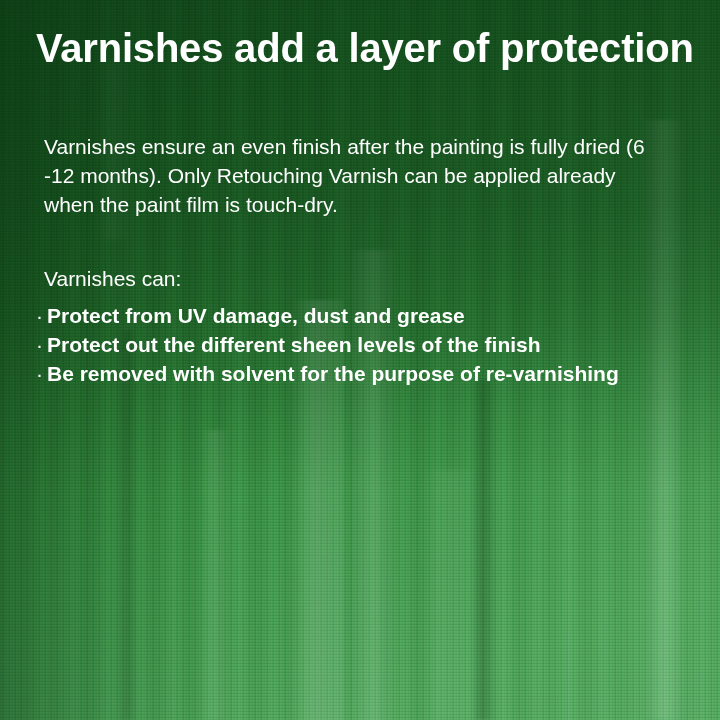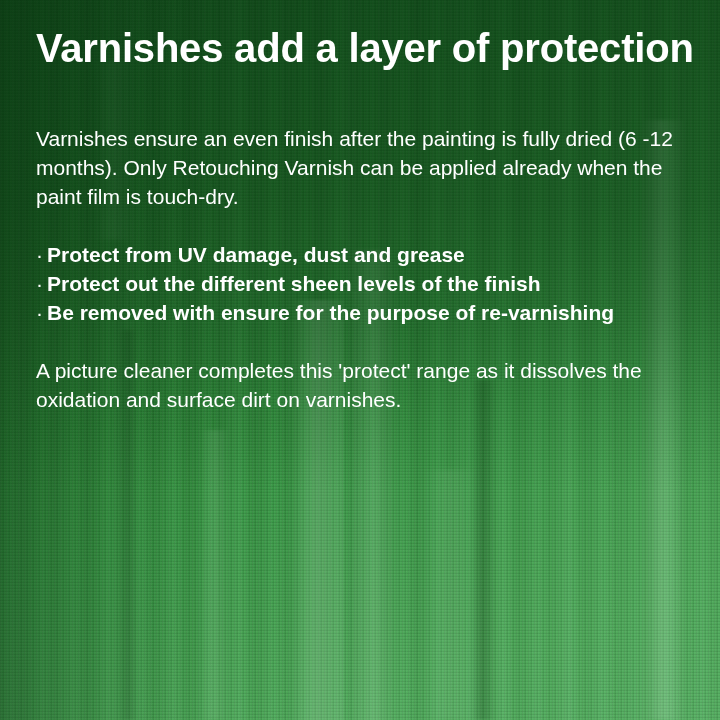--- a/index.html
+++ b/index.html
@@ -116,21 +116,21 @@
   .content{position:absolute;inset:0;padding-left:36px;}
   .title{
     position:absolute;left:36px;top:26px;
     font-size:40px;font-weight:bold;color:#ffffff;
     letter-spacing:-.2px;line-height:1.1;white-space:nowrap;
   }
   .body{
     position:absolute;left:36px;top:124px;width:640px;
     font-size:21px;color:#ffffff;line-height:29px;font-weight:400;
   }
-  .para{margin:0;}
+  .para{margin:8px;}
   .gap{height:29px;}
   .bullets{margin:0;padding:0;list-style:none;}
   .bullets li{display:flex;align-items:flex-start;}
   .bdot{width:11px;flex:0 0 11px;}
   .btxt{flex:1 1 auto;font-weight:bold;}
 </style>
 </head>
 <body>
 
 <div id="poster">
@@ -156,35 +156,35 @@
   <div class="content">
 
     <div class="title">Varnishes add a layer of protection</div>
 
     <div class="body">
 
       <p class="para">Varnishes ensure an even finish after the painting is fully dried (6 -12 months). Only Retouching Varnish can be applied already when the paint film is touch-dry.</p>
 
       <div class="gap"></div>
 
+      <p class="para">Varnishes can:</p>
 
       <ul class="bullets">
         <li>
           <span class="bdot">·</span>
           <span class="btxt">Protect from UV damage, dust and grease</span>
         </li>
         <li>
           <span class="bdot">·</span>
           <span class="btxt">Protect out the different sheen levels of the finish</span>
         </li>
         <li>
           <span class="bdot">·</span>
-          <span class="btxt">Be removed with ensure for the purpose of re-varnishing</span>
+          <span class="btxt">Be removed with solvent for the purpose of re-varnishing</span>
         </li>
       </ul>
 
       <div class="gap"></div>
 
-      <p class="para">A picture cleaner completes this 'protect' range as it dissolves the oxidation and surface dirt on varnishes.</p>
 
     </div>
   </div>
 </div>
 
 </body></html>

